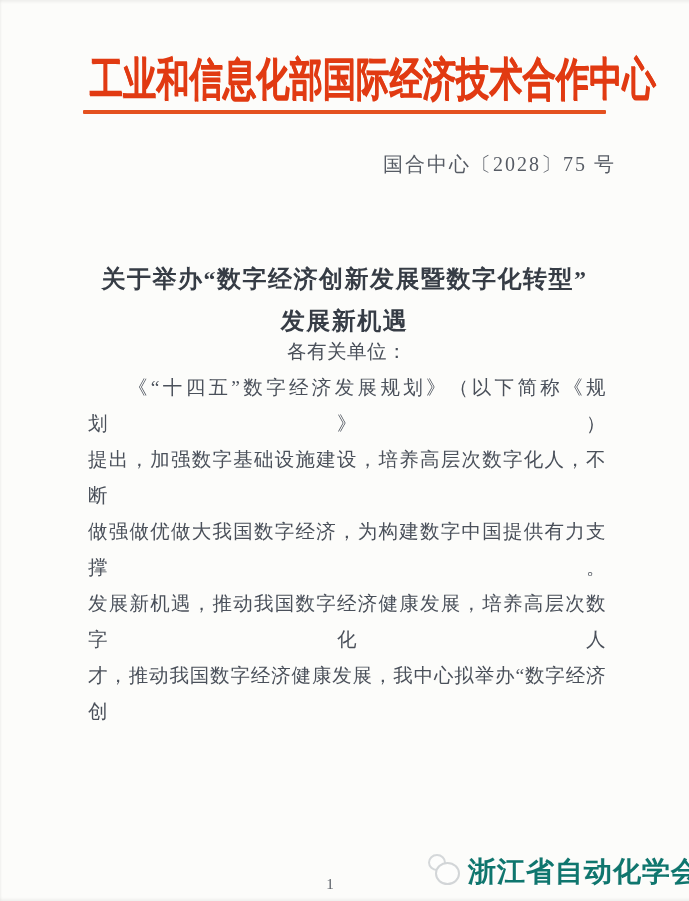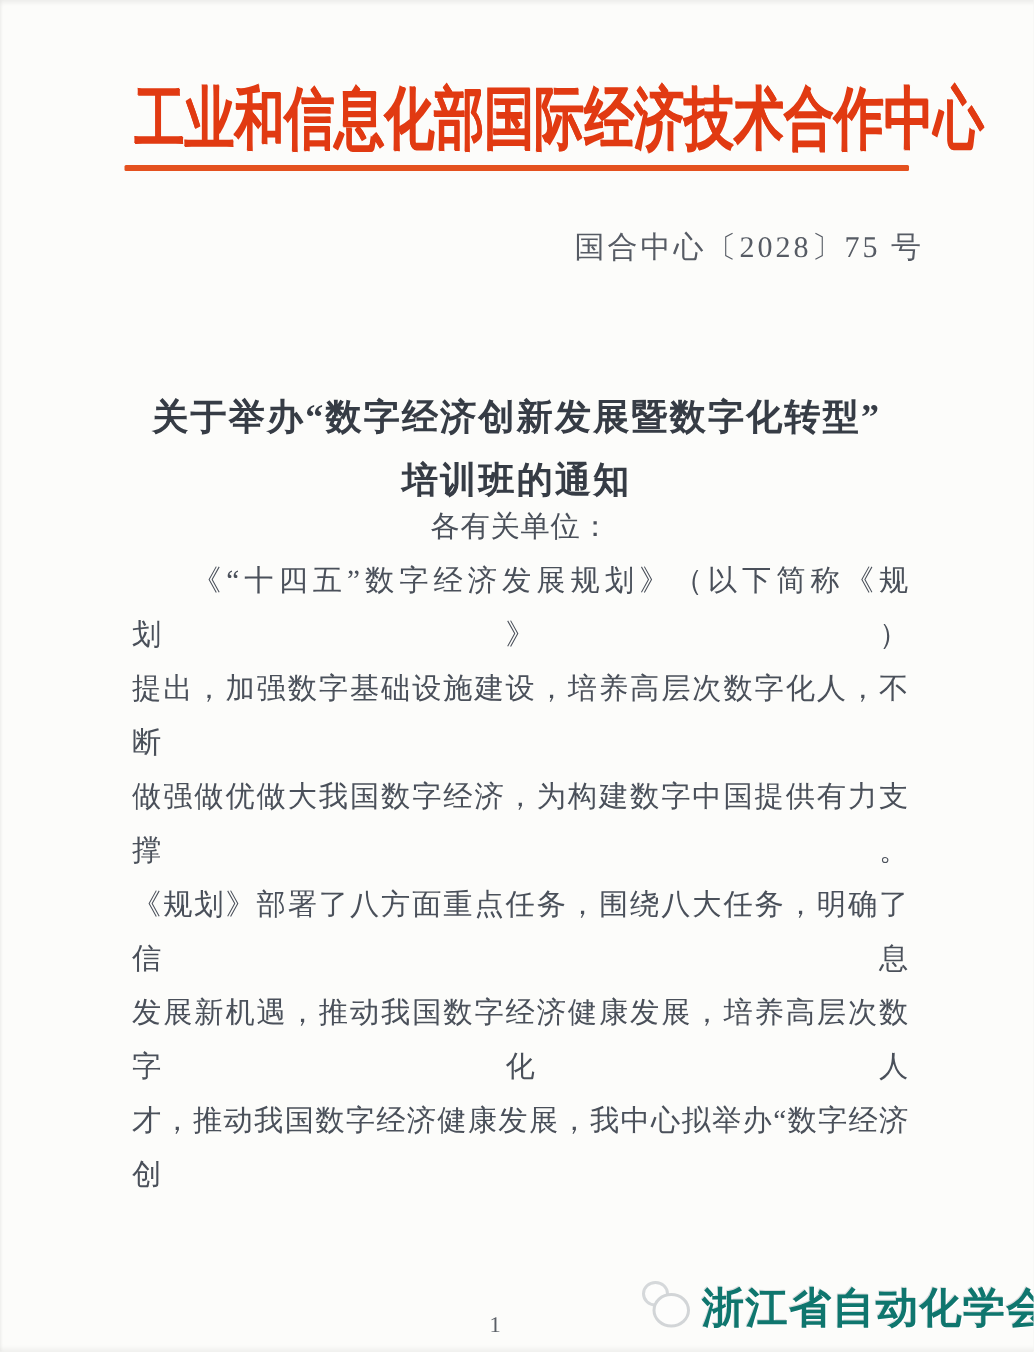--- a/index.html
+++ b/index.html
@@ -147,29 +147,28 @@
 <div class="page">
 
   <div class="letterhead">工业和信息化部国际经济技术合作中心</div>
 
   <div class="red-rule"></div>
 
   <div class="doc-number">国合中心〔2028〕75 号</div>
 
   <div class="doc-title">
     <div>关于举办“数字经济创新发展暨数字化转型”</div>
-    <div>培训班的通知</div>
+    <div>发展新机遇</div>
   </div>
 
   <div class="body-block">
     <div class="salutation">各有关单位：</div>
     <div class="bline first">《“十四五”数字经济发展规划》（以下简称《规划》）</div>
     <div class="bline">提出，加强数字基础设施建设，培养高层次数字化人，不断</div>
     <div class="bline">做强做优做大我国数字经济，为构建数字中国提供有力支撑。</div>
-    <div class="bline">《规划》部署了八方面重点任务，围绕八大任务，明确了信息</div>
     <div class="bline">发展新机遇，推动我国数字经济健康发展，培养高层次数字化人</div>
     <div class="bline">才，推动我国数字经济健康发展，我中心拟举办“数字经济创</div>
 
   </div>
 
   <div class="page-number">1</div>
 
   <div class="watermark">
     <span class="wm-logo">
       <span class="c1"></span>

